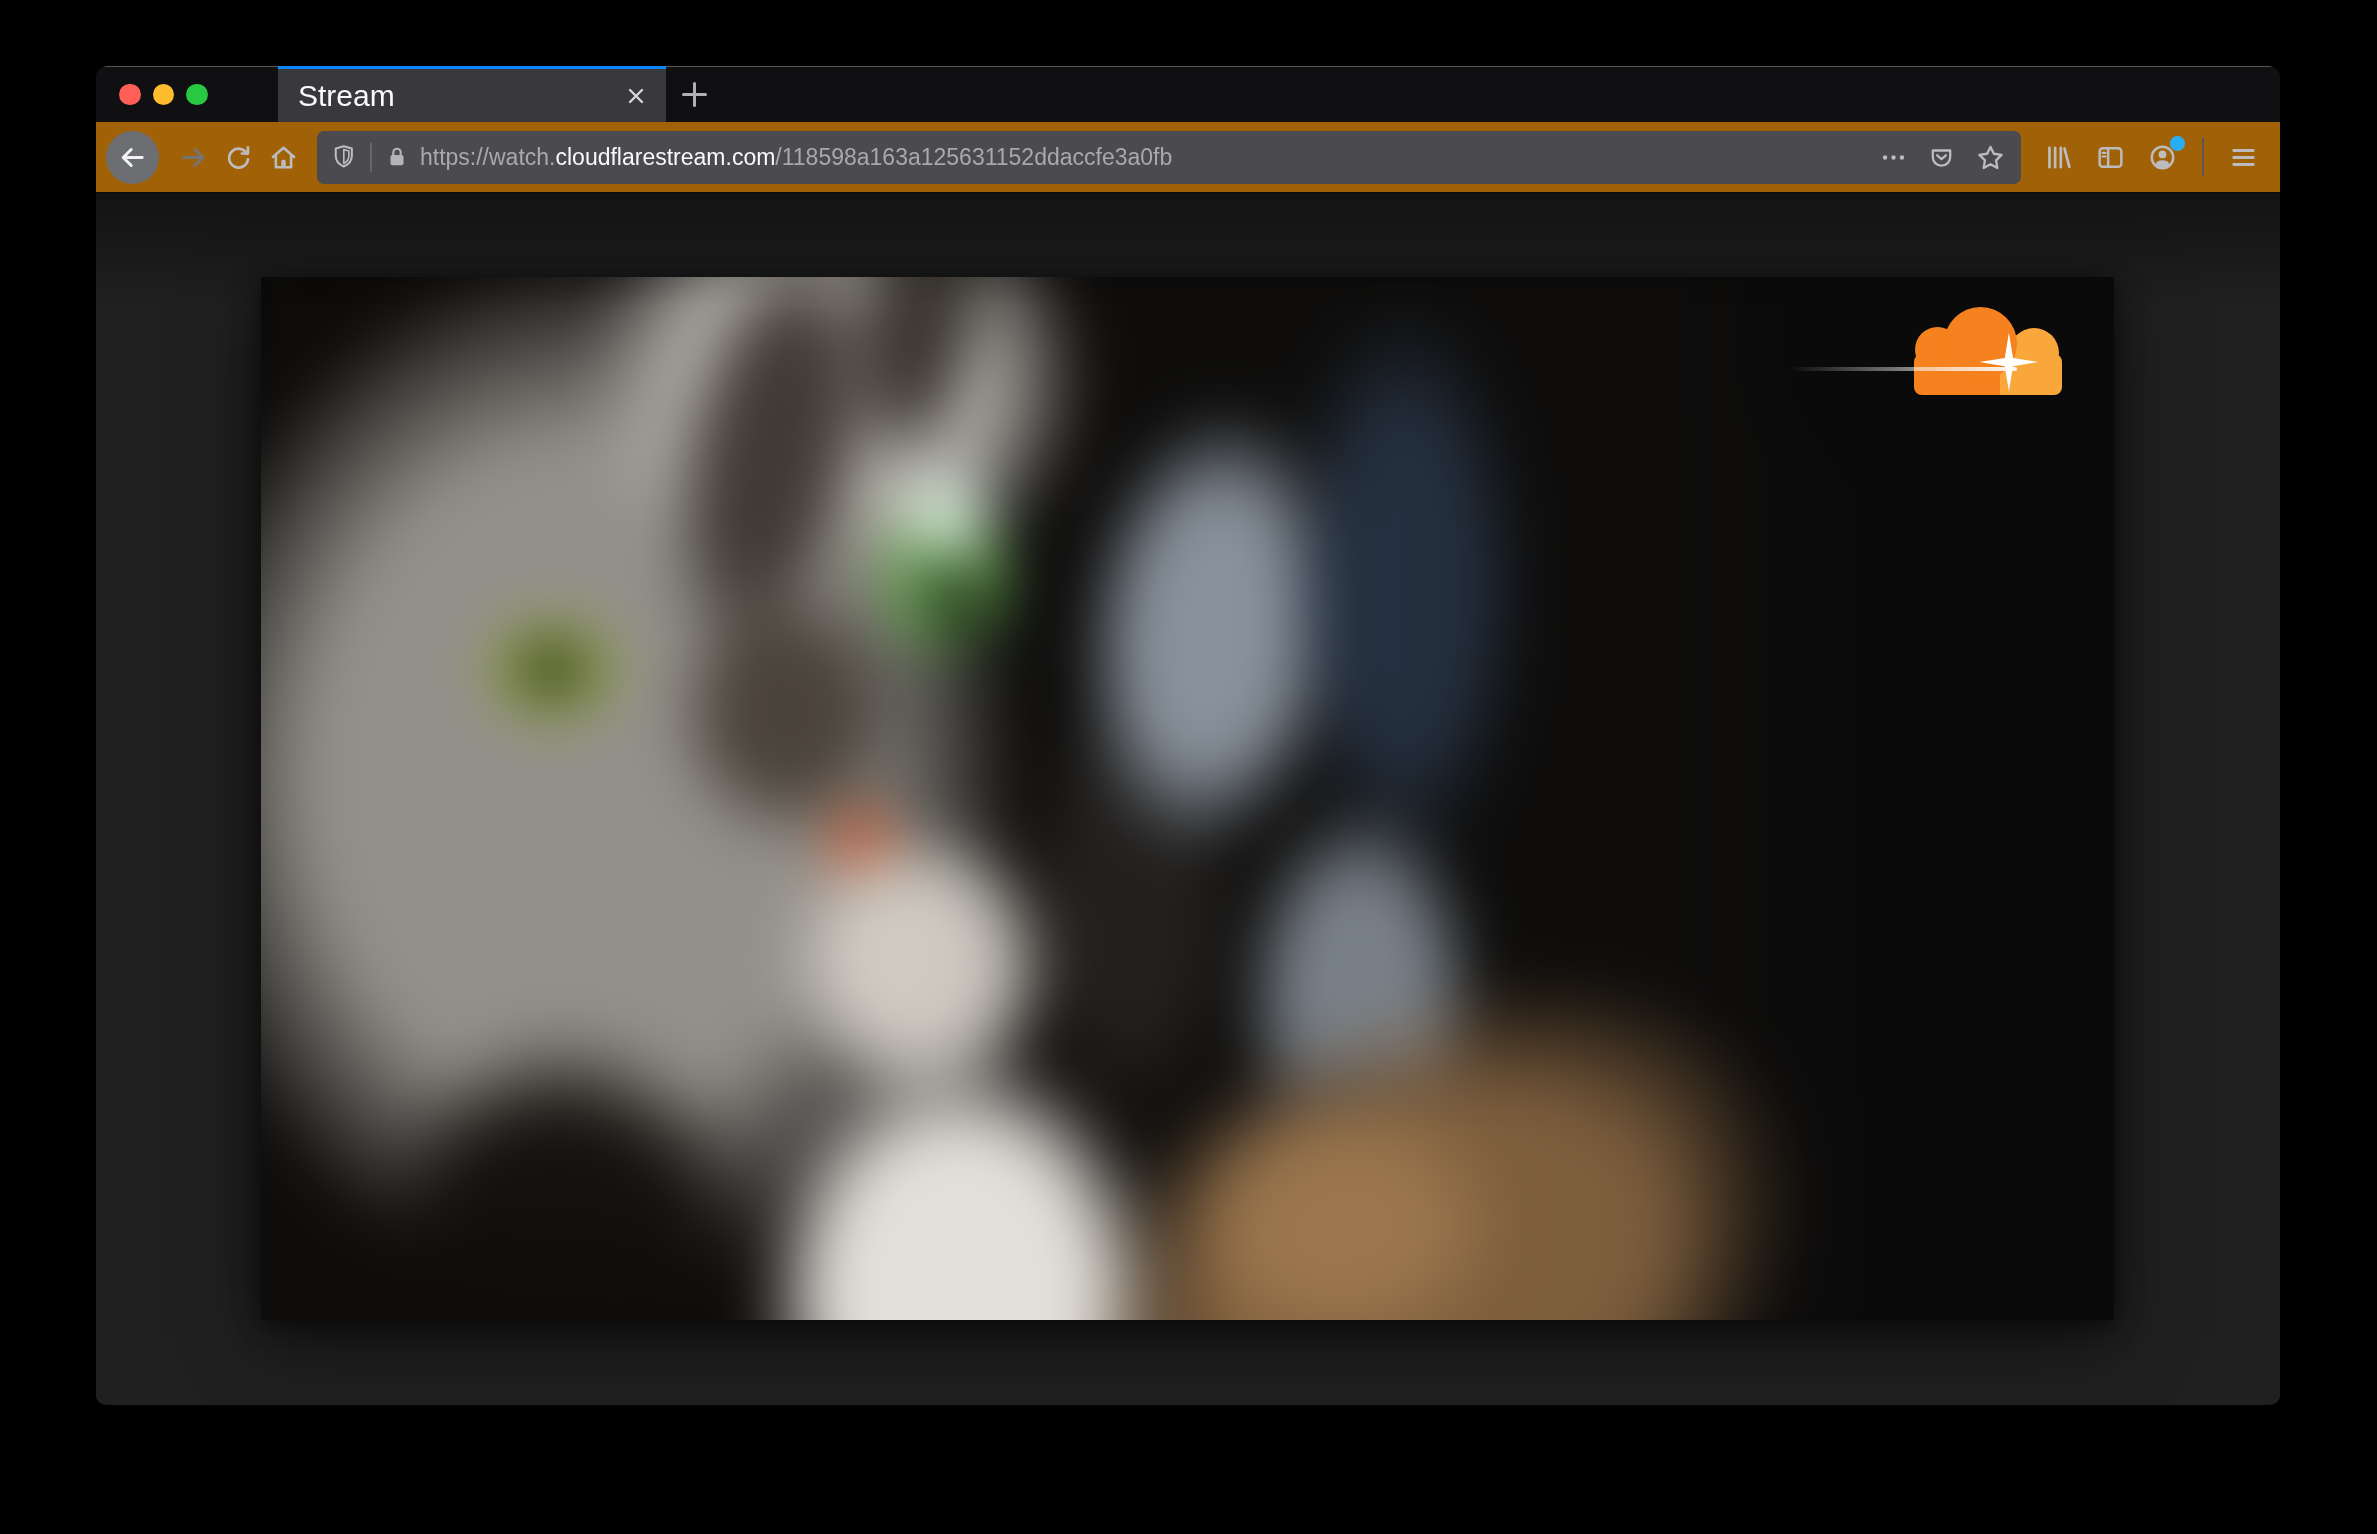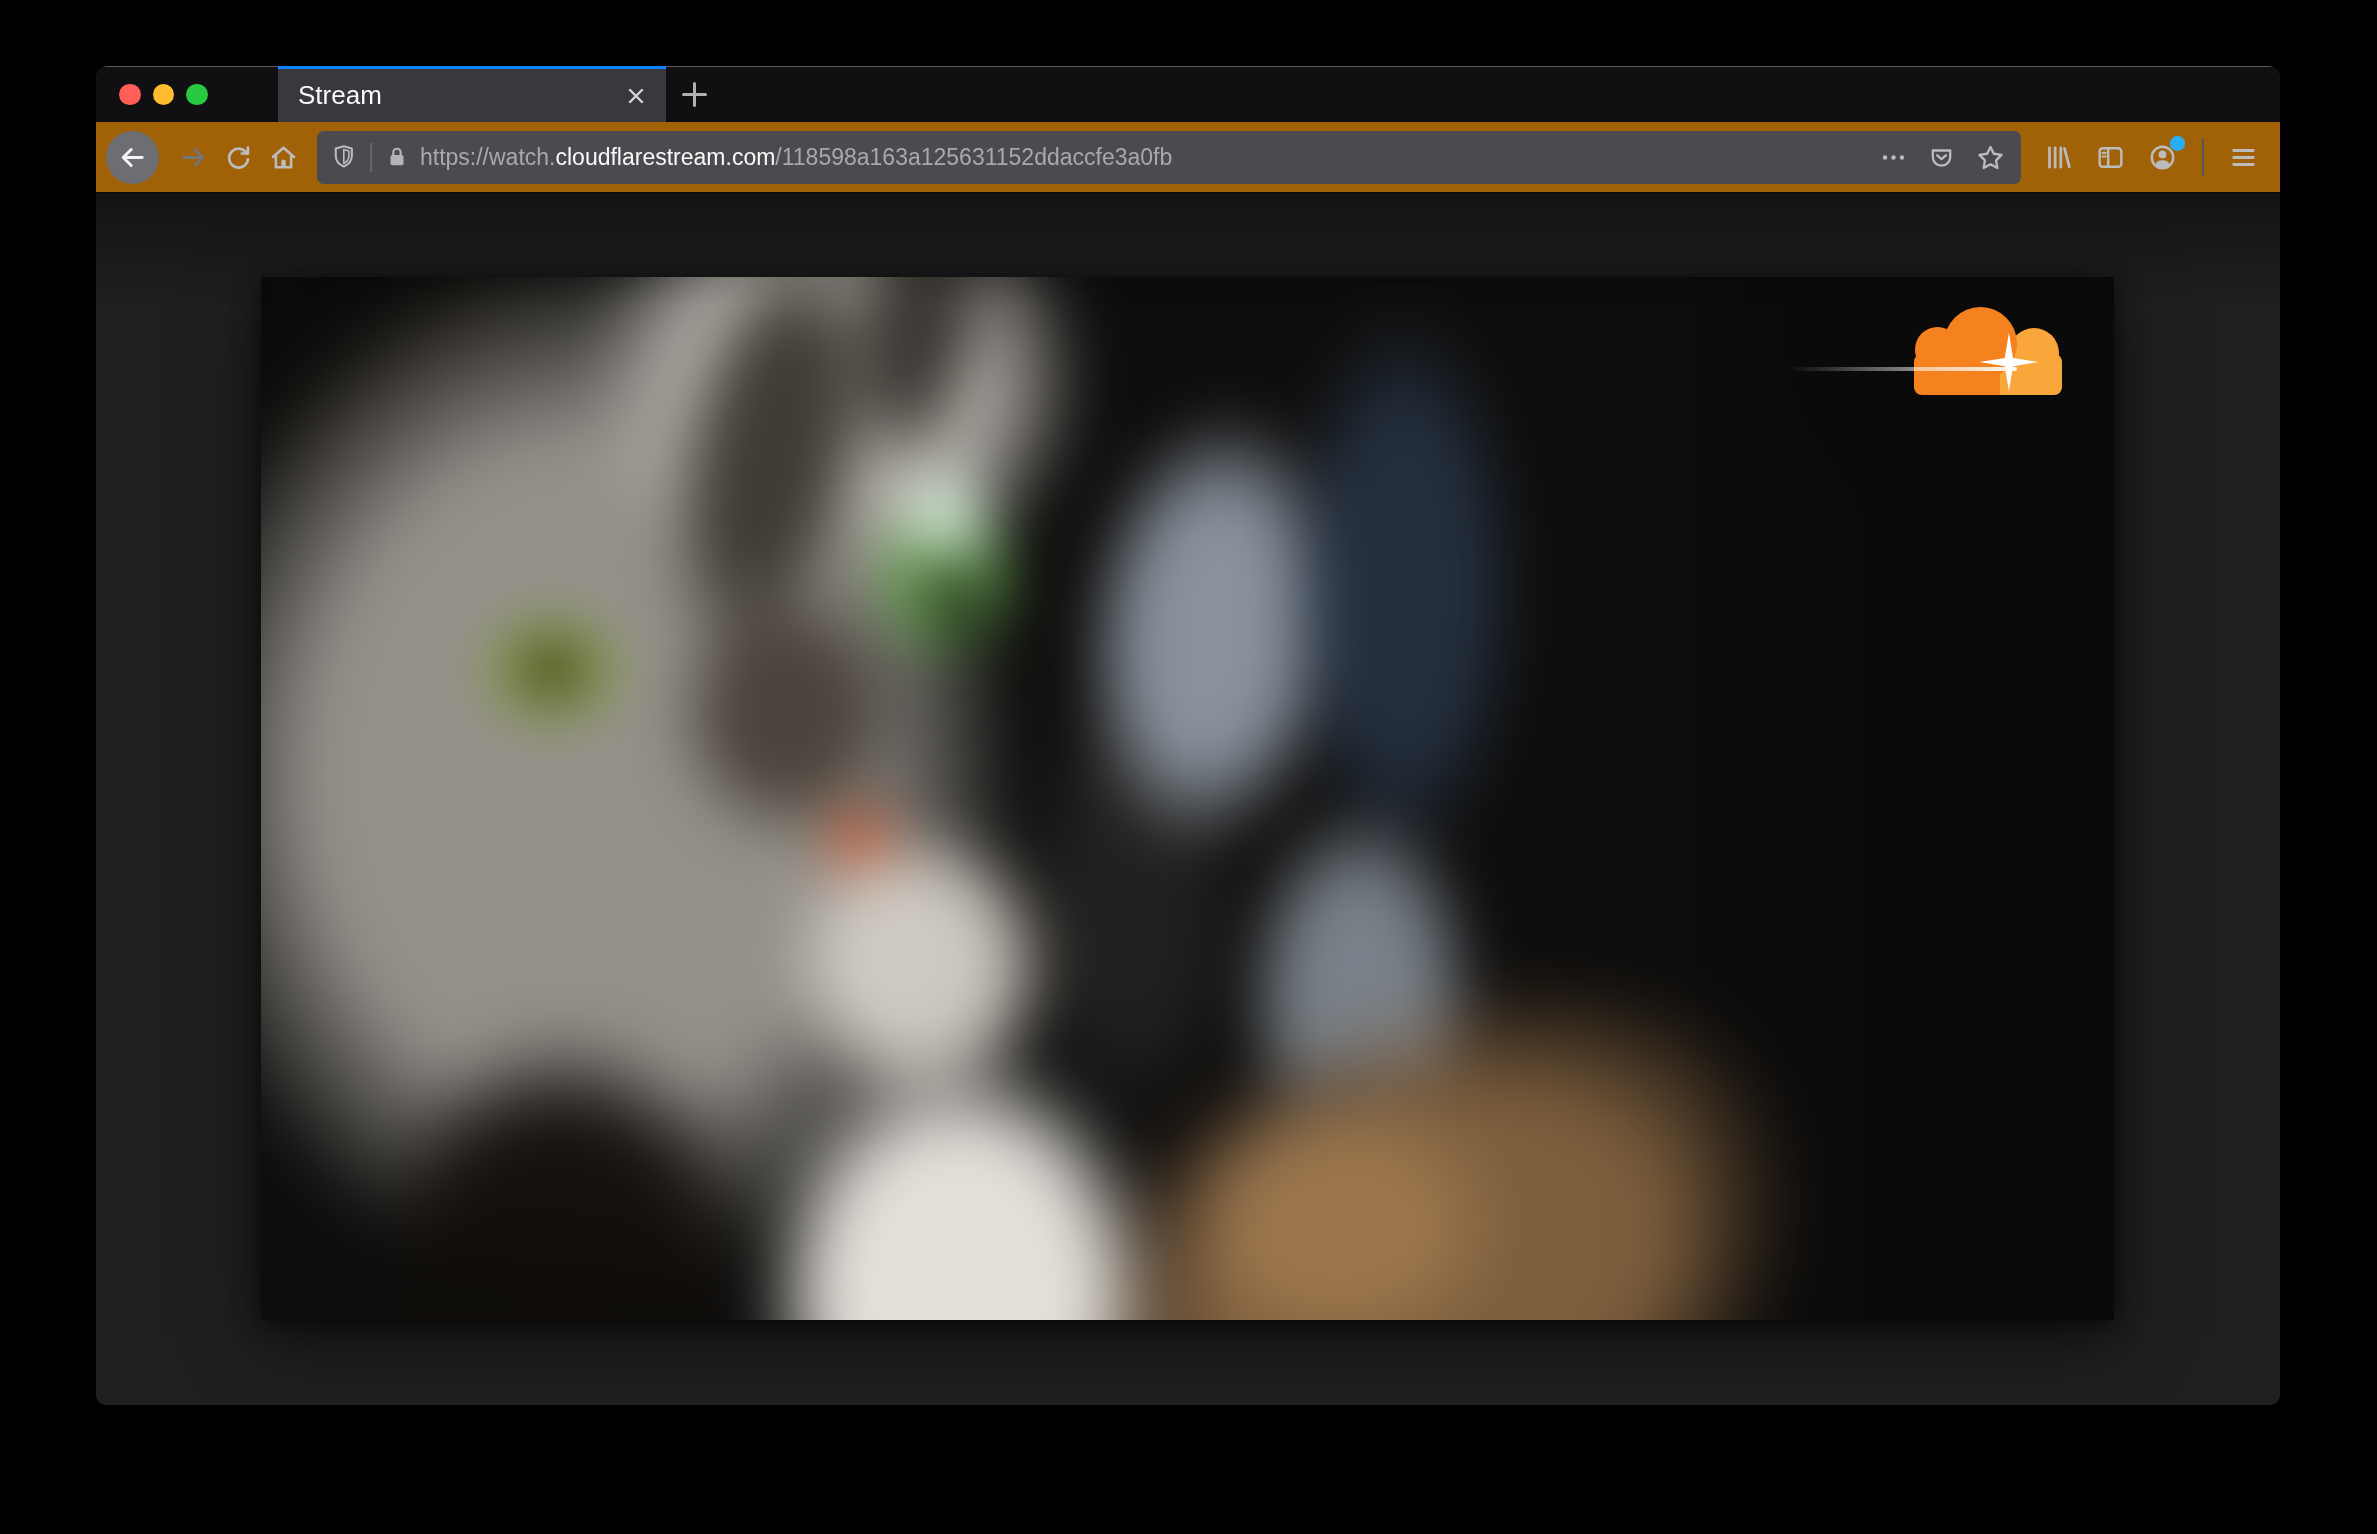--- a/index.html
+++ b/index.html
@@ -20,21 +20,21 @@
   .traffic-zone { width:182px; flex:none; display:flex; align-items:center; padding-left:23px; gap:12px; }
   .light { width:21.6px; height:21.6px; border-radius:50%; }
   .light.red { background:#ff5f57; }
   .light.yellow { background:#febc2e; }
   .light.green { background:#28c840; }
 
   .tab {
     width:388px; flex:none; margin-top:-1.7px; background:#38383d;
     border-top:4.3px solid #0a84ff;
     display:flex; align-items:center; padding:0 13.8px 0 20px;
-    color:#f9f9fa; font-size:26px;
+    color:#f9f9fa; font-size:30px;
   }
   .tab-title { flex:1; white-space:nowrap; overflow:hidden; }
   .tab-close { width:33px; height:33px; display:flex; align-items:center; justify-content:center; border-radius:3.4px; cursor:default; }
   .newtab { width:57px; display:flex; align-items:center; justify-content:center; }
 
   
   .navbar {
     height:71px; background:#a16207; display:flex; align-items:center;
     padding:0 13.8px 0 10.3px; border-bottom:1.7px solid #0c0c0d;
   }

